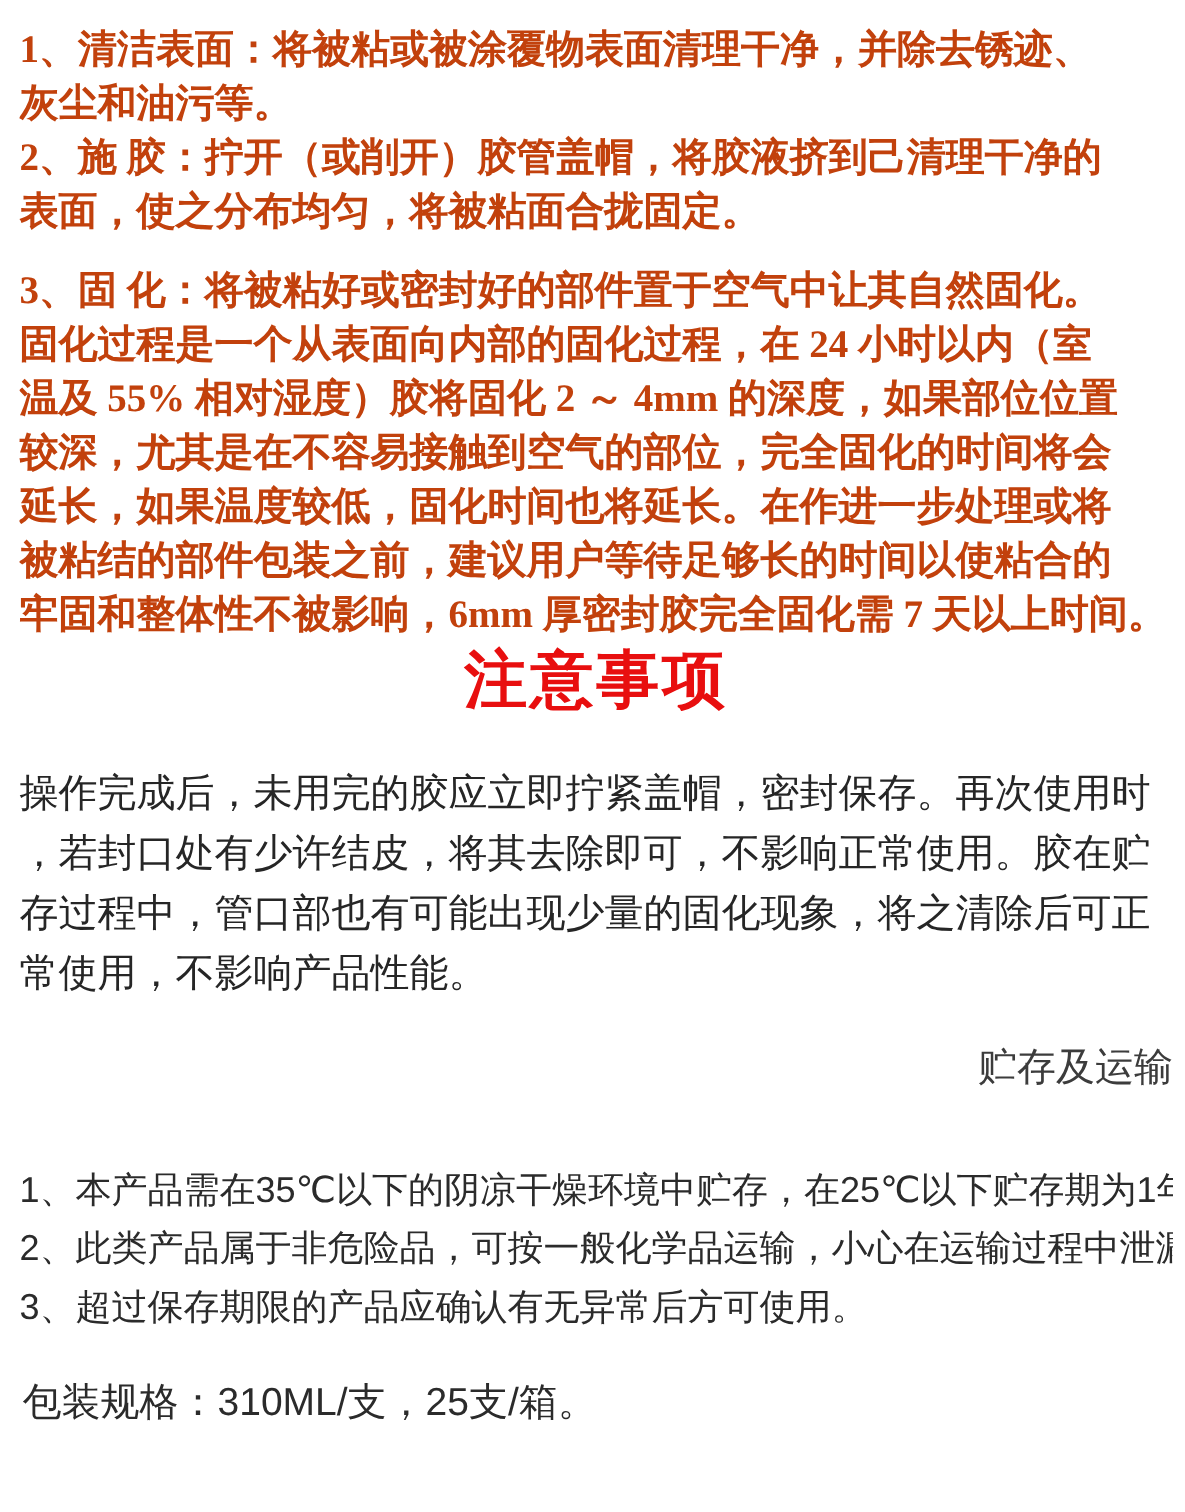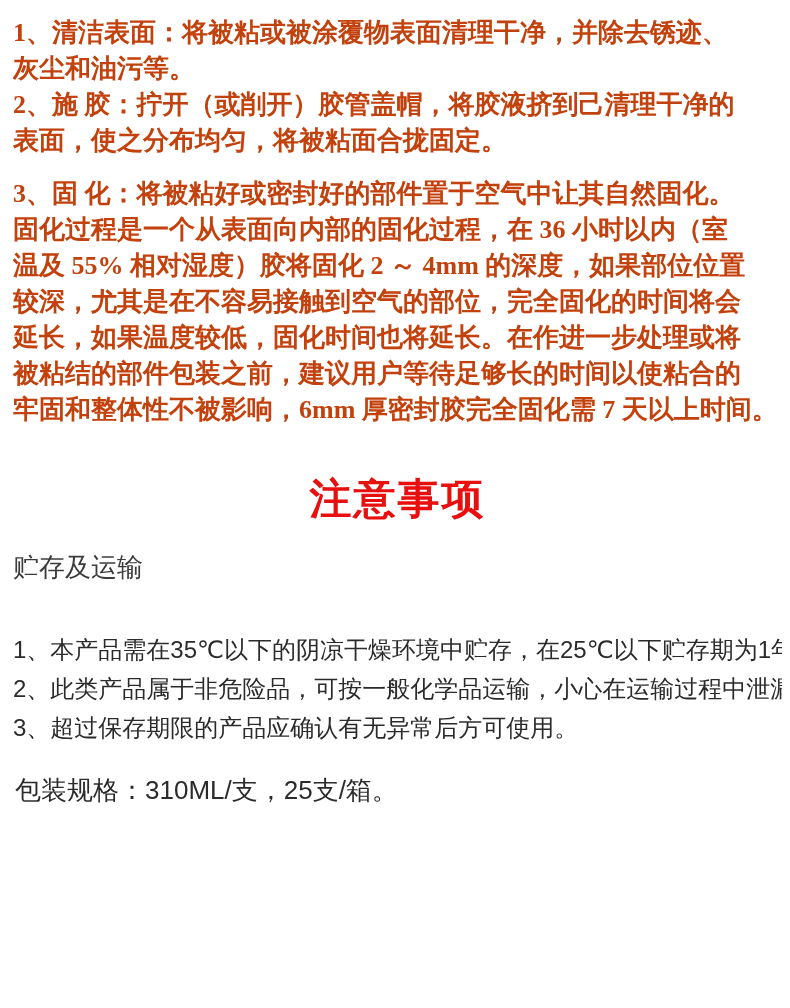--- a/index.html
+++ b/index.html
@@ -32,21 +32,20 @@
   .step-3 { margin-top: 17px; }
 
   
   .notice-title {
     font-family: "Liberation Sans", "DejaVu Sans", sans-serif;
     font-weight: bold;
     font-size: 42px;
     line-height: 50px;
     letter-spacing: 2px;
     text-align: center;
-    margin-top: 46px;
   }
 
   
   .notice-paragraph {
     font-family: "Liberation Sans", "DejaVu Sans", sans-serif;
     font-weight: 400;
     font-size: 26px;
     line-height: 40px;
     color: #262626;
     white-space: pre;
@@ -54,21 +53,21 @@
     margin: 30px 0 0 0;
   }
 
   
   .storage-title {
     font-family: "Liberation Sans", "DejaVu Sans", sans-serif;
     font-weight: 400;
     font-size: 26px;
     line-height: 30px;
     color: #3c3c3c;
-    text-align: left;
+    text-align: right;
     margin-top: 28px;
   }
 
   
   .storage-list {
     font-family: "Liberation Sans", "DejaVu Sans", sans-serif;
     font-weight: 400;
     font-size: 24px;
     line-height: 39px;
     color: #2b2b2b;
@@ -94,29 +93,33 @@
 
 <div class="page">
 
   <p class="step step-1">1、清洁表面：将被粘或被涂覆物表面清理干净，并除去锈迹、
 灰尘和油污等。</p>
 
   <p class="step step-2">2、施 胶：拧开（或削开）胶管盖帽，将胶液挤到己清理干净的
 表面，使之分布均匀，将被粘面合拢固定。</p>
 
   <p class="step step-3">3、固 化：将被粘好或密封好的部件置于空气中让其自然固化。
-固化过程是一个从表面向内部的固化过程，在 36 小时以内（室
+固化过程是一个从表面向内部的固化过程，在 24 小时以内（室
 温及 55% 相对湿度）胶将固化 2 ～ 4mm 的深度，如果部位位置
 较深，尤其是在不容易接触到空气的部位，完全固化的时间将会
 延长，如果温度较低，固化时间也将延长。在作进一步处理或将
 被粘结的部件包装之前，建议用户等待足够长的时间以使粘合的
 牢固和整体性不被影响，6mm 厚密封胶完全固化需 7 天以上时间。</p>
 
   <div class="notice-title" style="color: rgb(232, 15, 15);">注意事项</div>
 
+  <p class="notice-paragraph">操作完成后，未用完的胶应立即拧紧盖帽，密封保存。再次使用时
+，若封口处有少许结皮，将其去除即可，不影响正常使用。胶在贮
+存过程中，管口部也有可能出现少量的固化现象，将之清除后可正
+常使用，不影响产品性能。</p>
 
   <div class="storage-title">贮存及运输</div>
 
   <p class="storage-list">1、本产品需在35℃以下的阴凉干燥环境中贮存，在25℃以下贮存期为1年。
 2、此类产品属于非危险品，可按一般化学品运输，小心在运输过程中泄漏！
 3、超过保存期限的产品应确认有无异常后方可使用。</p>
 
   <p class="packing-spec">包装规格：310ML/支，25支/箱。</p>
 
 </div>

